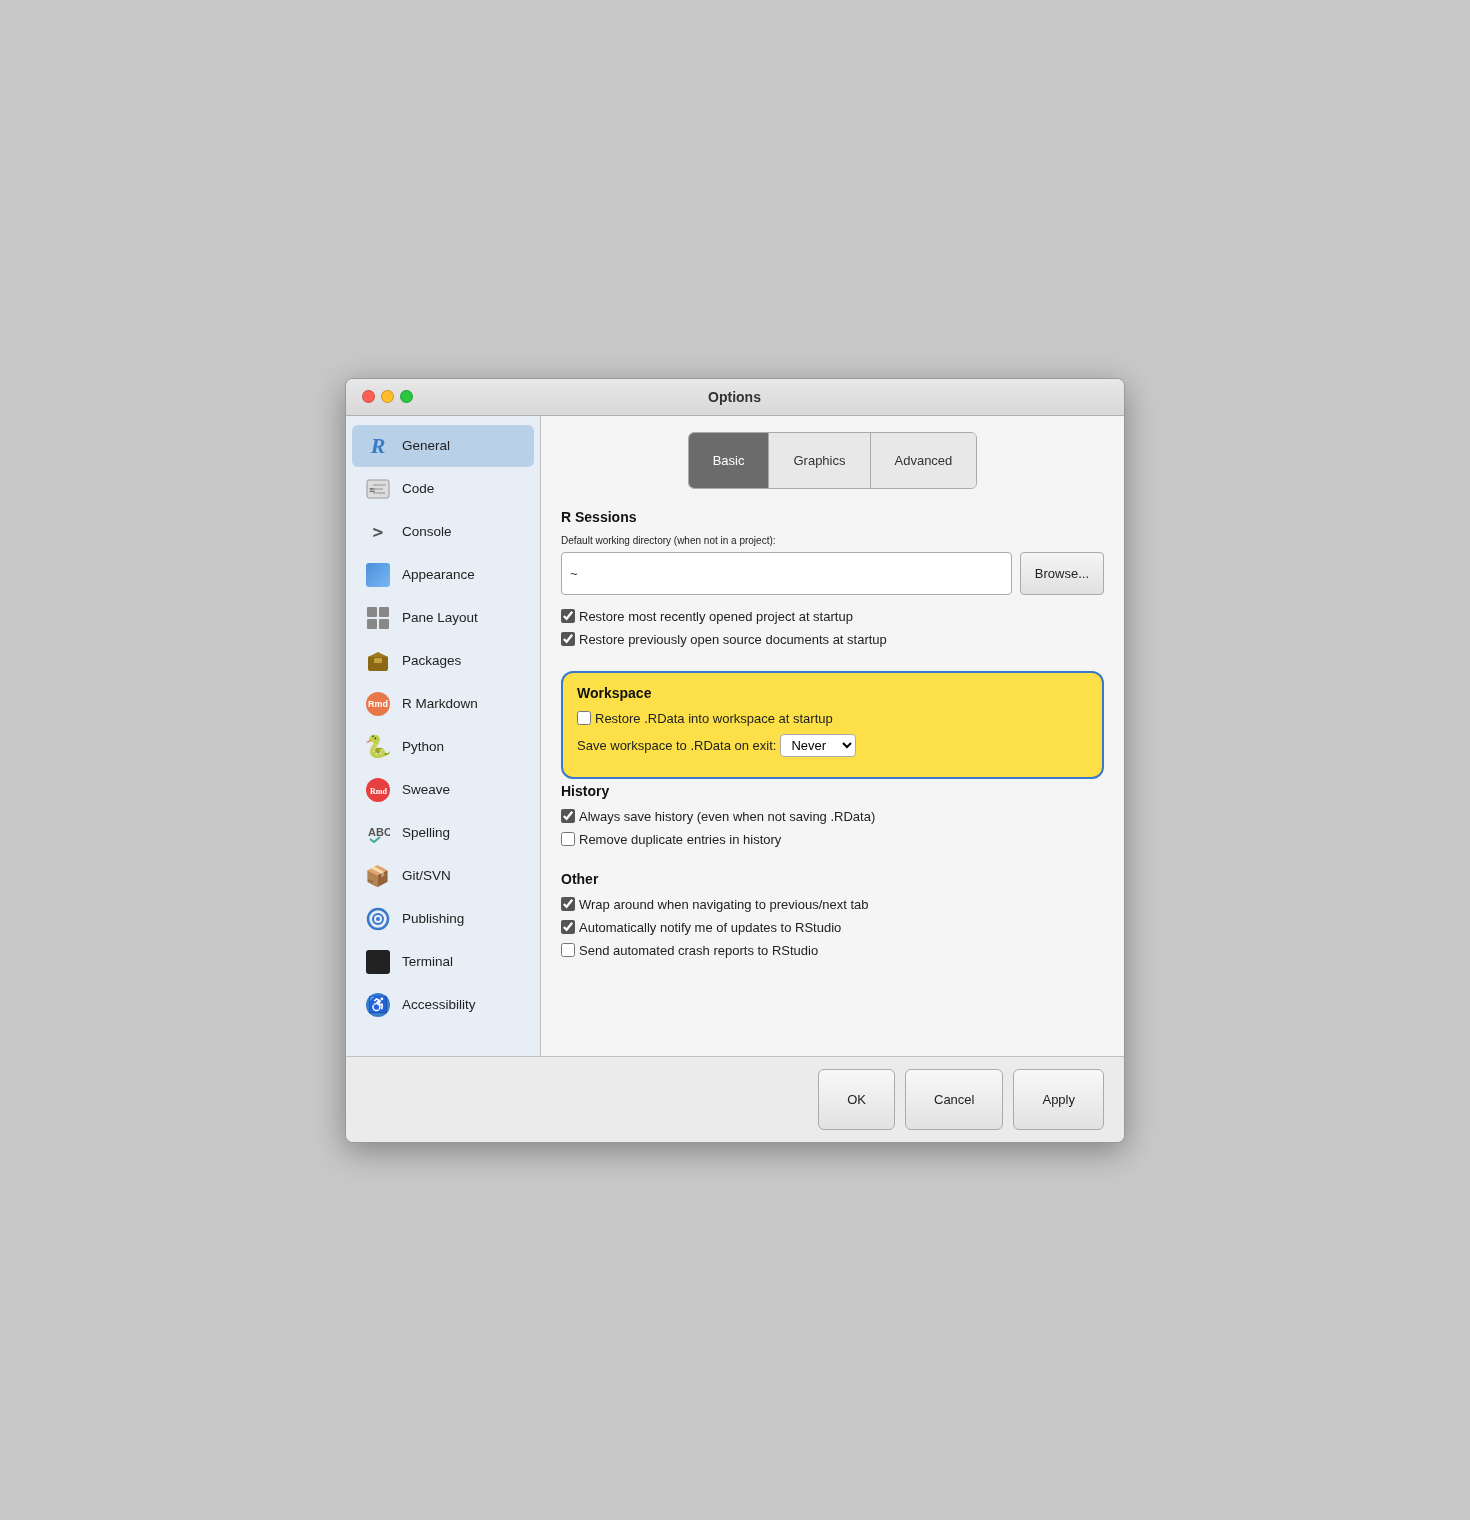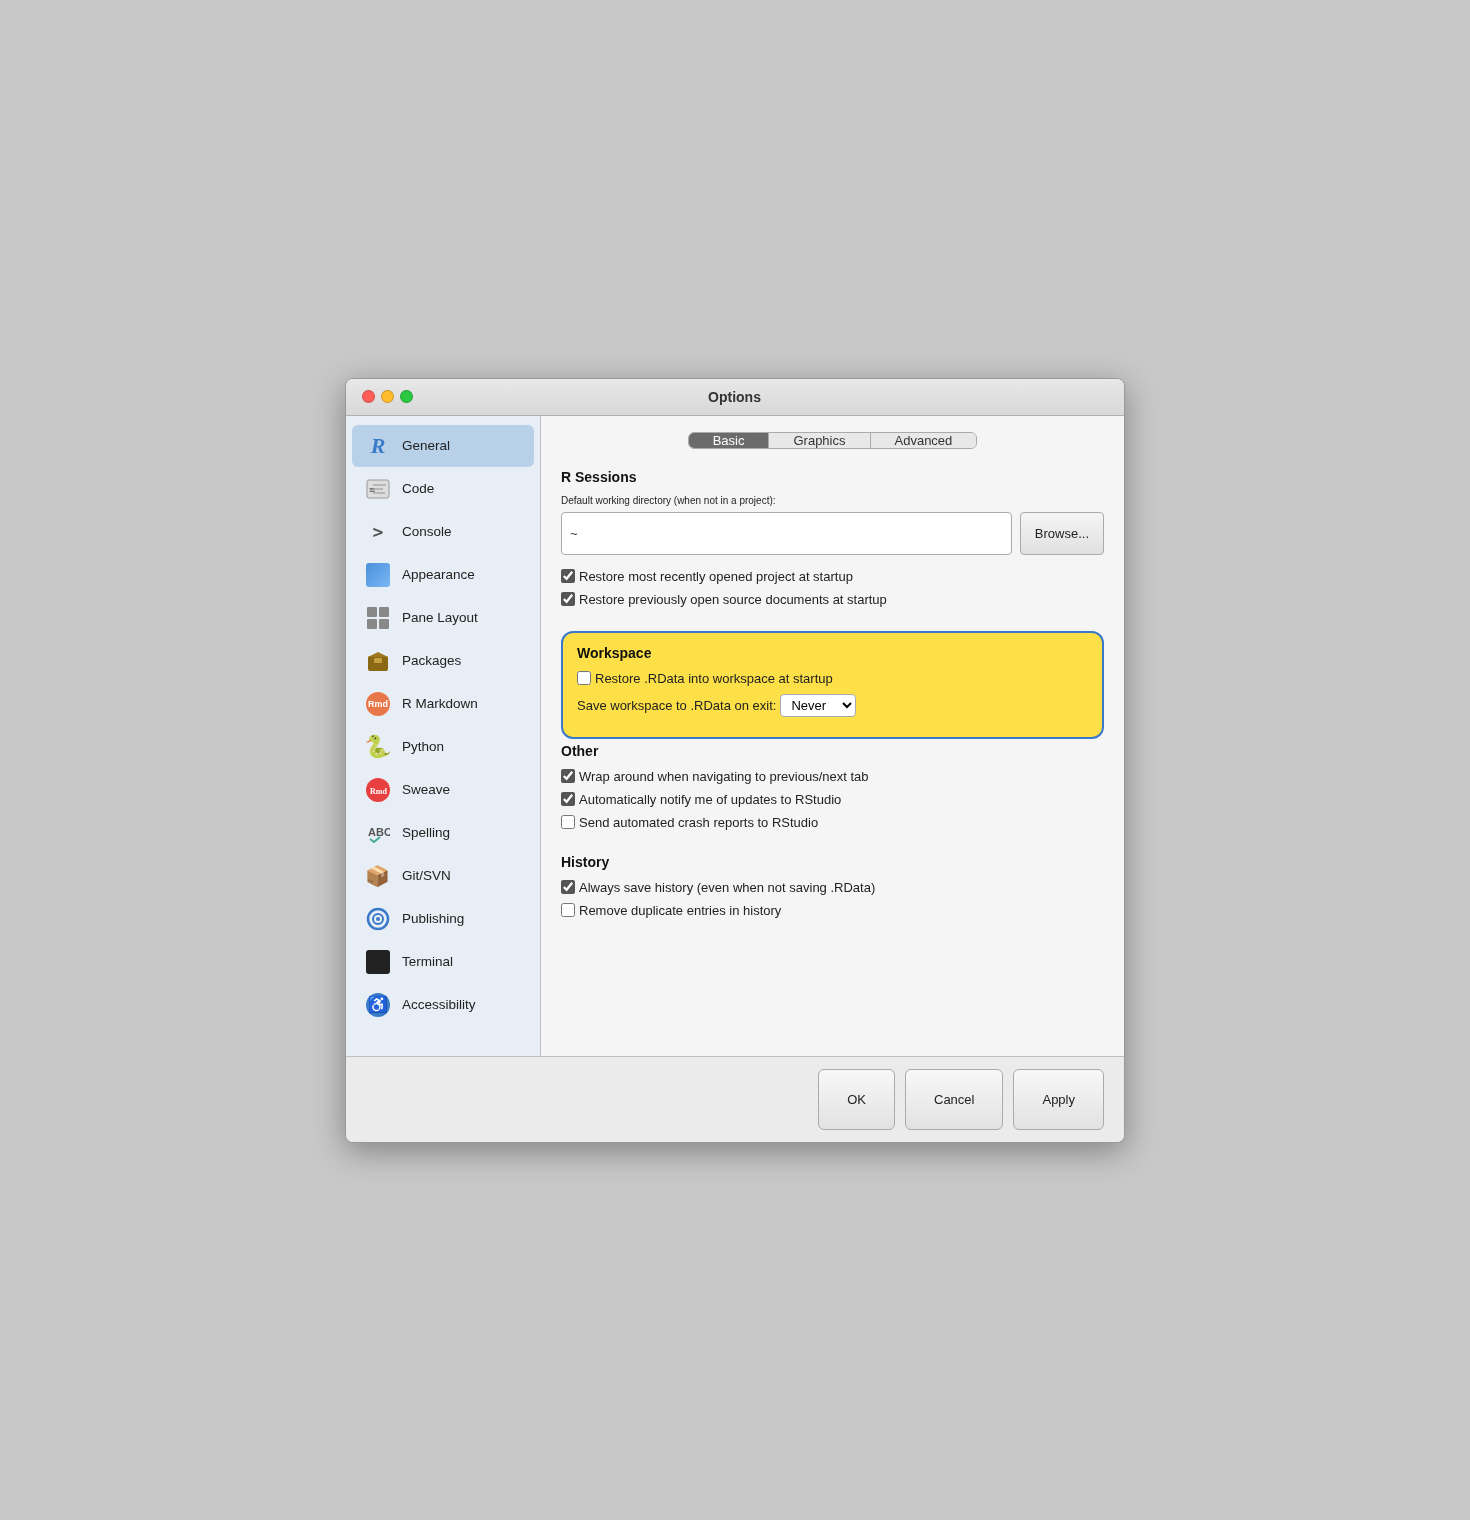--- a/index.html
+++ b/index.html
@@ -93,21 +93,21 @@
     .tabs {
       display: flex;
       gap: 0;
       margin-bottom: 20px;
       border-radius: 6px;
       overflow: hidden;
       align-self: center;
       border: 1px solid #aaa;
     }
     .tab {
-      padding: 0 24px;
+      padding: 20px 24px;
       font-size: 13px;
       cursor: pointer;
       background: #e8e8e8;
       border-right: 1px solid #aaa;
       color: #333;
     }
     .tab:last-child { border-right: none; }
     .tab.active {
       background: #6b6b6b;
       color: #fff;
@@ -456,44 +456,44 @@
           <span class="save-label">Save workspace to .RData on exit:</span>
           <select>
             <option>Never</option>
             <option>Always</option>
             <option>Ask</option>
           </select>
         </div>
       </div>
 
       <div class="section-block">
+        <div class="section-title">History</div>
+        <label class="checkbox-row">
+          <input type="checkbox" checked="" style="">
+          <span>Always save history (even when not saving .RData)</span>
+        </label>
+        <label class="checkbox-row">
+          <input type="checkbox" style="">
+          <span>Remove duplicate entries in history</span>
+        </label>
+      </div>
+
+      <div class="section-block">
         <div class="section-title">Other</div>
         <label class="checkbox-row">
           <input type="checkbox" checked="" style="">
           <span>Wrap around when navigating to previous/next tab</span>
         </label>
         <label class="checkbox-row">
           <input type="checkbox" checked="" style="">
           <span>Automatically notify me of updates to RStudio</span>
         </label>
         <label class="checkbox-row">
           <input type="checkbox" style="">
           <span>Send automated crash reports to RStudio</span>
-        </label>
-      </div>
-
-      <div class="section-block">
-        <div class="section-title">History</div>
-        <label class="checkbox-row">
-          <input type="checkbox" checked="" style="">
-          <span>Always save history (even when not saving .RData)</span>
-        </label>
-        <label class="checkbox-row">
-          <input type="checkbox" style="">
-          <span>Remove duplicate entries in history</span>
         </label>
       </div>
 
     </div>
   </div>
 
   <div class="dialog-footer">
     <button class="footer-btn">OK</button>
     <button class="footer-btn">Cancel</button>
     <button class="footer-btn">Apply</button>

